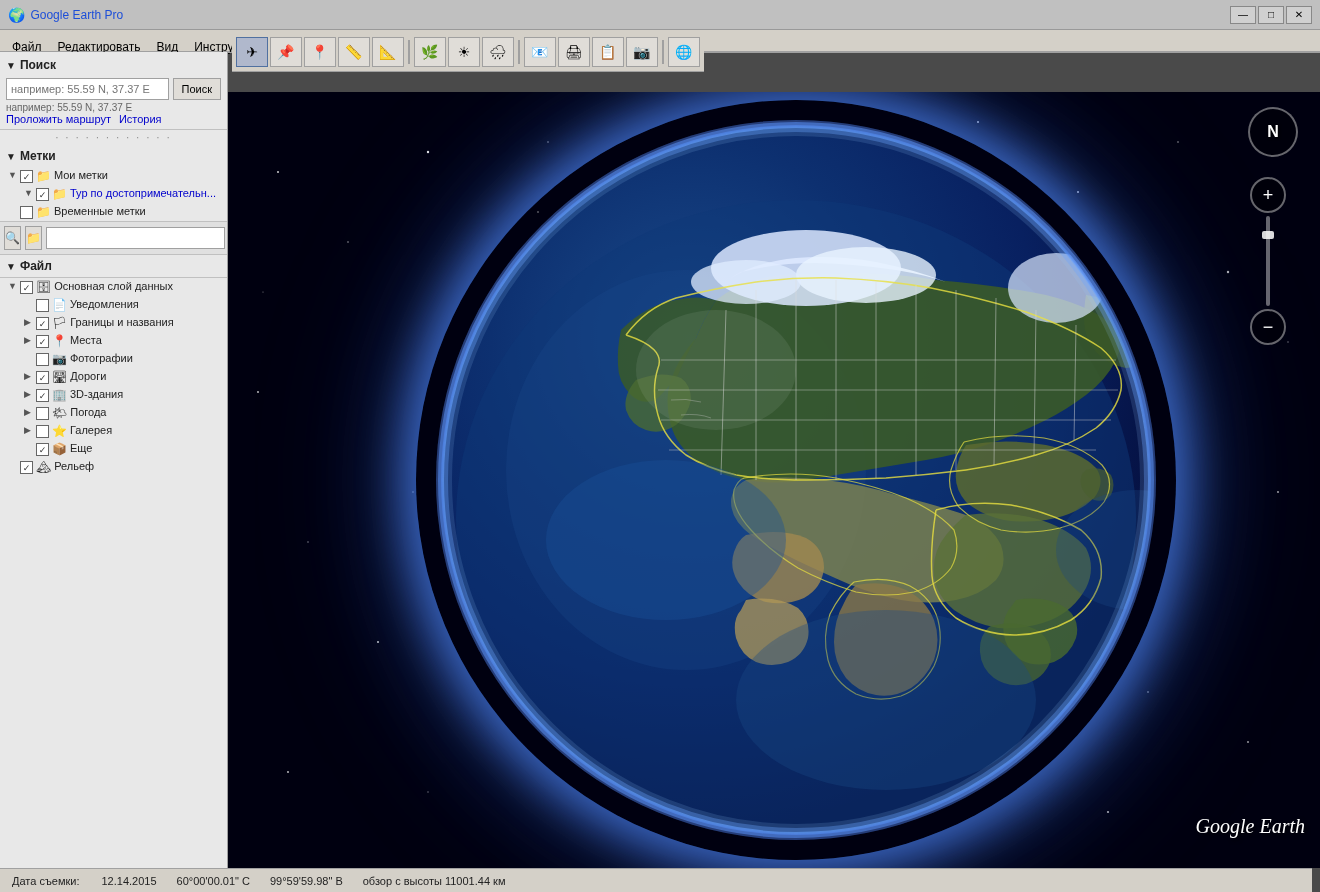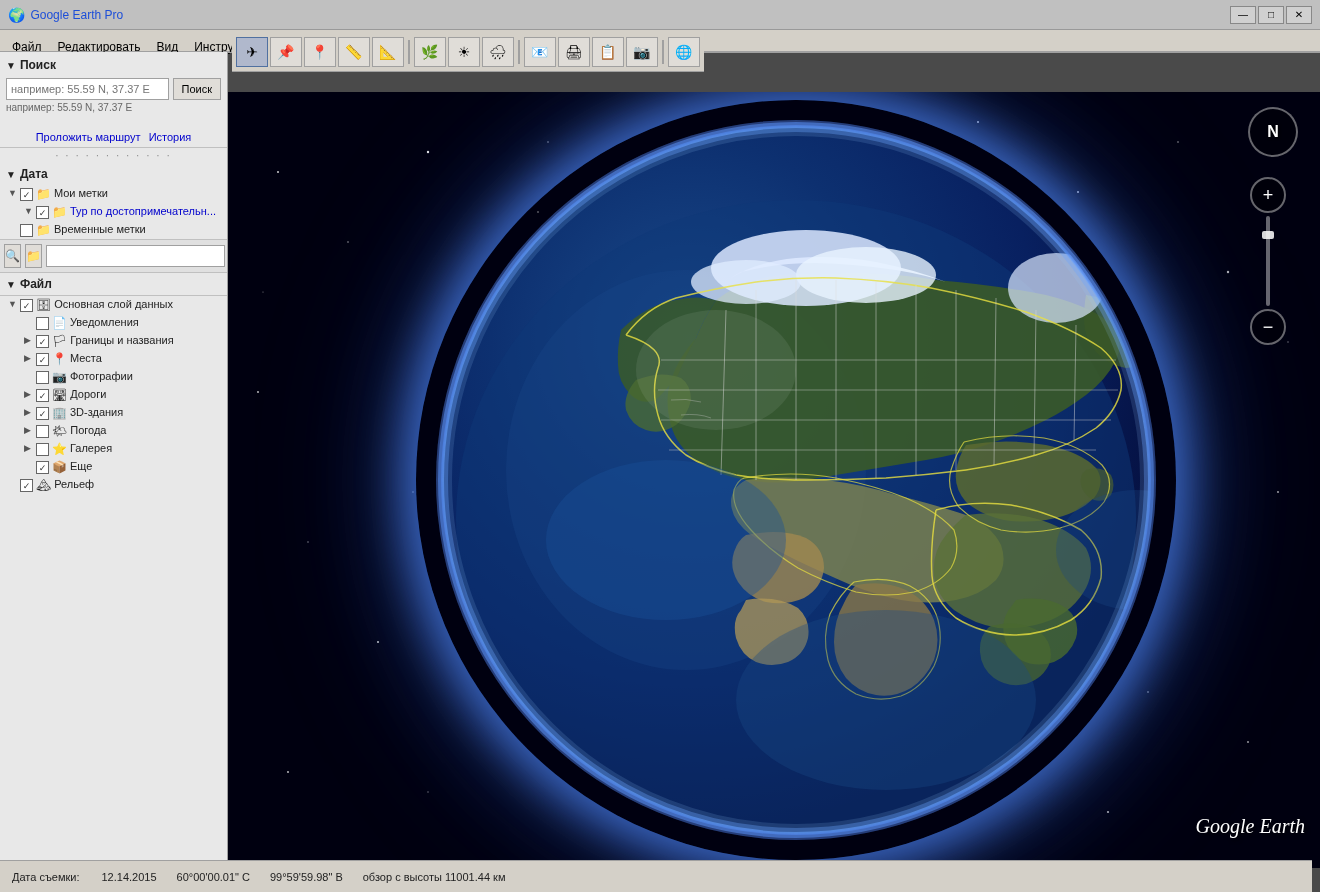--- a/index.html
+++ b/index.html
@@ -49,21 +49,21 @@
     .search-row { display: flex; gap: 4px; margin-top: 4px; }
     .search-input {
       flex: 1; height: 22px; border: 1px solid #a0a0a0; background: white;
       font-size: 11px; padding: 0 4px;
     }
     .search-btn {
       padding: 2px 8px; background: #e0ddd8; border: 1px solid #a0a0a0;
       font-size: 11px; cursor: pointer;
     }
     .search-hint { font-size: 10px; color: #666; margin-top: 2px; }
-    .search-links { display: flex; gap: 8px; margin-top: 18px; justify-content: center; }
+    .search-links { display: flex; gap: 8px; margin-top: 0; }
     .search-link { font-size: 11px; color: #0000cc; cursor: pointer; text-decoration: none; }
 
     
     .dotted-divider {
       text-align: center; font-size: 10px; color: #888; padding: 2px 0;
       letter-spacing: 2px;
     }
 
     
     #places-section {
@@ -200,21 +200,21 @@
       <a class="search-link">Проложить маршрут</a>
       <a class="search-link">История</a>
     </div>
   </div>
 
   <div class="dotted-divider">· · · · · · · · · · · ·</div>
 
   <div id="places-section" style="flex:0 0 auto; max-height:200px; overflow-y:auto; border-bottom:1px solid #c0c0c0;">
     <div class="places-header">
       <span style="font-size:10px;margin-right:4px;">▼</span>
-      <span>Дата</span>
+      <span>Метки</span>
     </div>
 
     <div class="tree-item">
       <span class="expand">▼</span>
       <span class="checkbox checked"></span>
       <span class="item-icon">📁</span>
       <span class="item-label">Мои метки</span>
     </div>
 
     <div class="tree-item" style="padding-left:24px;">
@@ -584,19 +584,19 @@
       <div style="width:12px;height:8px;background:rgba(255,255,255,0.85);border-radius:2px;position:absolute;left:-4px;top:15px;cursor:pointer;"></div>
     </div>
     <div style="width:36px;height:36px;border-radius:50%;border:2px solid rgba(255,255,255,0.4);background:rgba(0,0,0,0.35);display:flex;align-items:center;justify-content:center;cursor:pointer;color:white;font-size:18px;">−</div>
   </div>
 
 
   <div id="google-earth-logo" style="position:absolute;bottom:30px;right:15px;color:white;font-size:20px;font-style:italic;text-shadow:2px 2px 4px black;font-family:Georgia,serif;">Google Earth</div>
 
 </div>
 
-<div id="status-bar" style="position:absolute;bottom:0;left:0;right:8px;height:32px;background:#d4d0c8;border-top:1px solid #a0a0a0;display:flex;align-items:center;padding:0 12px;gap:20px;font-size:11px;color:#222;">
+<div id="status-bar" style="position:absolute;bottom:0;left:0;right:8px;height:24px;background:#d4d0c8;border-top:1px solid #a0a0a0;display:flex;align-items:center;padding:0 12px;gap:20px;font-size:11px;color:#222;">
   <span style="margin-right:2px;">Дата съемки:</span>
   <span>12.14.2015</span>
   <span>60°00'00.01" С</span>
   <span>99°59'59.98" В</span>
   <span>обзор с высоты 11001.44 км</span>
 </div>
 
 </body></html>

